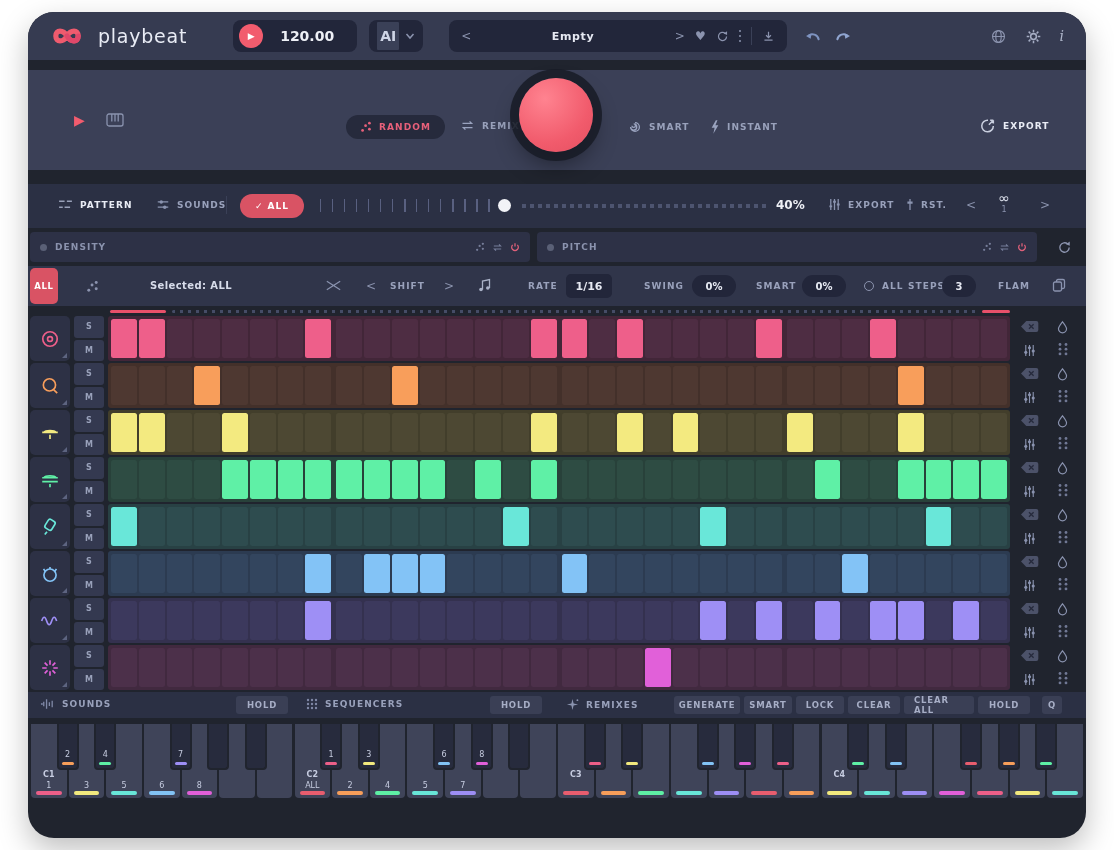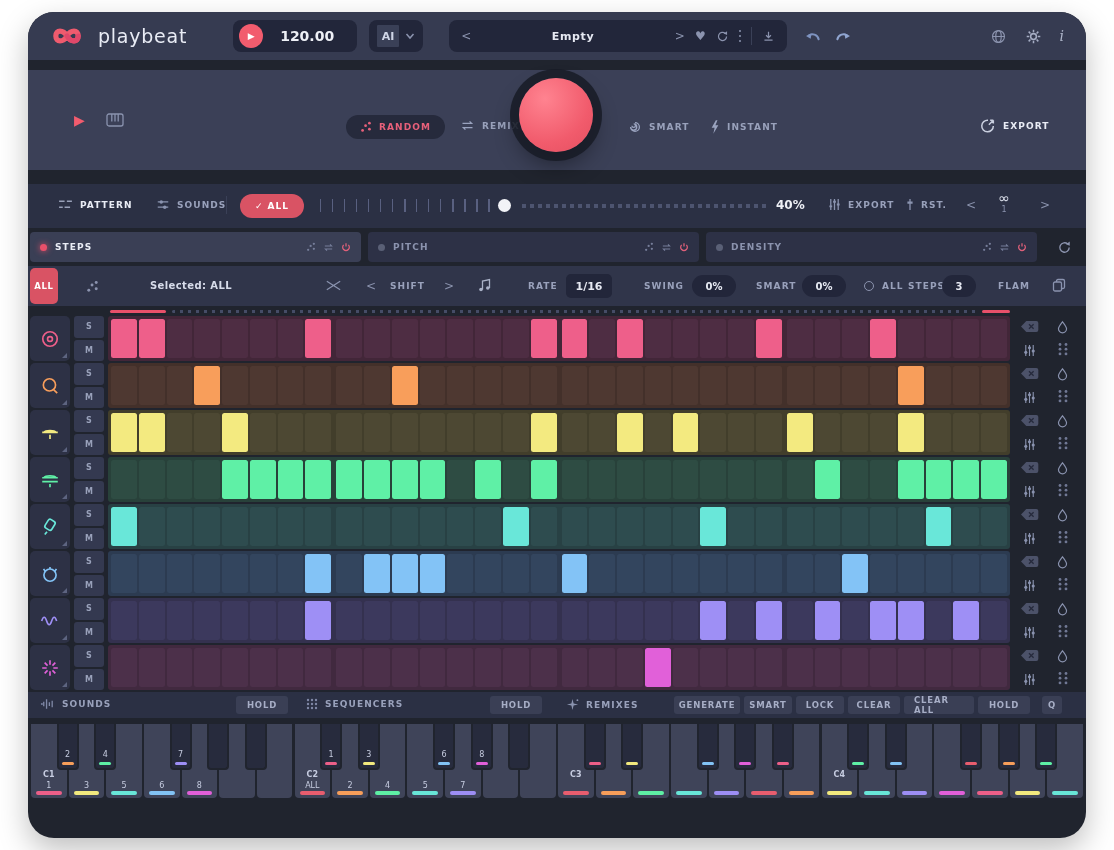--- a/index.html
+++ b/index.html
@@ -9,21 +9,21 @@
   .bright{color:#e9ecf5;}
   
   .hdr1{height:48px;background:#363b51;display:flex;align-items:center;}
   .logo{margin-left:20px;display:flex;align-items:center;}
   .logo-text{margin-left:12px;font-size:19px;color:#e9ecf5;letter-spacing:.04em;}
   .pill{background:#22263a;border-radius:8px;height:32px;display:flex;align-items:center;box-sizing:border-box;}
   .bpm-pill{margin-left:46px;width:124px;padding:0 6px;}
   .play-circ{width:24px;height:24px;border-radius:50%;background:#f25c6e;color:#fff;font-size:9px;display:flex;align-items:center;justify-content:center;}
   .bpm-text{flex:1;text-align:center;font-size:14px;font-weight:bold;color:#eef0f6;}
   .ai-pill{margin-left:12px;padding:0 8px;gap:6px;}
-  .ai-chip{width:22px;height:22px;border-radius:1px;background:#3a4057;color:#cfd5e6;font-size:11px;font-weight:bold;display:flex;align-items:center;justify-content:center;}
+  .ai-chip{width:22px;height:28px;border-radius:1px;background:#3a4057;color:#cfd5e6;font-size:14px;font-weight:bold;display:flex;align-items:center;justify-content:center;}
   .preset-pill{margin-left:26px;width:338px;padding:0 12px;gap:10px;}
   .chev{color:#8b93ae;font-size:12px;cursor:default;}
   .preset-name{flex:1;text-align:center;font-size:11px;font-weight:bold;color:#e6e9f2;letter-spacing:.06em;}
   .pp-ic{display:flex;align-items:center;gap:10px;}
   .heart{color:#8b93ae;font-size:12px;}
   .kebab{display:inline-flex;flex-direction:column;gap:2.5px;}
   .kebab i{width:2.5px;height:2.5px;border-radius:50%;background:#8b93ae;}
   .divider-v{width:1px;height:18px;background:#3a4057;}
   .hist{margin-left:16px;display:flex;gap:10px;}
   .right-icons{margin-left:auto;margin-right:22px;display:flex;align-items:center;gap:18px;}
@@ -269,61 +269,42 @@
     </div>
     <span class="chev" style="position:absolute;left:938px;top:14px;">&lt;</span>
     <div class="inf-block">
       <div class="inf">∞</div>
       <div class="cnt">1</div>
     </div>
     <span class="chev" style="position:absolute;left:1012px;top:14px;">&gt;</span>
   </div>
 
   <div class="row4">
-    <div class="tab active">
+    <div class="tab">
       <span class="tdot"></span>
-      <span class="lbl">STEPS</span>
+      <span class="lbl">DENSITY</span>
       <span class="tico">
         <svg width="10" height="10" viewBox="0 0 14 14">
               <circle cx="3" cy="11" r="1.6" fill="currentColor"></circle>
               <circle cx="6.5" cy="5.5" r="1.6" fill="currentColor"></circle>
               <circle cx="11" cy="9.5" r="1.6" fill="currentColor"></circle>
               <circle cx="11" cy="2.6" r="1.6" fill="currentColor"></circle>
             </svg>
         <svg width="11" height="9" viewBox="0 0 18 12" fill="none" stroke="currentColor" stroke-width="1.8">
               <path d="M3 3.5h11l-2.5-2.5M15 8.5H4l2.5 2.5"></path>
             </svg>
         <svg width="10" height="10" viewBox="0 0 12 12" fill="none" stroke="#e0607a" stroke-width="1.5">
               <path d="M6 1.5v4"></path>
               <path d="M3.2 3.4a4 4 0 1 0 5.6 0"></path>
             </svg>
       </span>
     </div>
     <div class="tab">
       <span class="tdot"></span>
       <span class="lbl">PITCH</span>
-      <span class="tico">
-        <svg width="10" height="10" viewBox="0 0 14 14">
-              <circle cx="3" cy="11" r="1.6" fill="currentColor"></circle>
-              <circle cx="6.5" cy="5.5" r="1.6" fill="currentColor"></circle>
-              <circle cx="11" cy="9.5" r="1.6" fill="currentColor"></circle>
-              <circle cx="11" cy="2.6" r="1.6" fill="currentColor"></circle>
-            </svg>
-        <svg width="11" height="9" viewBox="0 0 18 12" fill="none" stroke="currentColor" stroke-width="1.8">
-              <path d="M3 3.5h11l-2.5-2.5M15 8.5H4l2.5 2.5"></path>
-            </svg>
-        <svg width="10" height="10" viewBox="0 0 12 12" fill="none" stroke="#e0607a" stroke-width="1.5">
-              <path d="M6 1.5v4"></path>
-              <path d="M3.2 3.4a4 4 0 1 0 5.6 0"></path>
-            </svg>
-      </span>
-    </div>
-    <div class="tab">
-      <span class="tdot"></span>
-      <span class="lbl">DENSITY</span>
       <span class="tico">
         <svg width="10" height="10" viewBox="0 0 14 14">
               <circle cx="3" cy="11" r="1.6" fill="currentColor"></circle>
               <circle cx="6.5" cy="5.5" r="1.6" fill="currentColor"></circle>
               <circle cx="11" cy="9.5" r="1.6" fill="currentColor"></circle>
               <circle cx="11" cy="2.6" r="1.6" fill="currentColor"></circle>
             </svg>
         <svg width="11" height="9" viewBox="0 0 18 12" fill="none" stroke="currentColor" stroke-width="1.8">
               <path d="M3 3.5h11l-2.5-2.5M15 8.5H4l2.5 2.5"></path>
             </svg>

